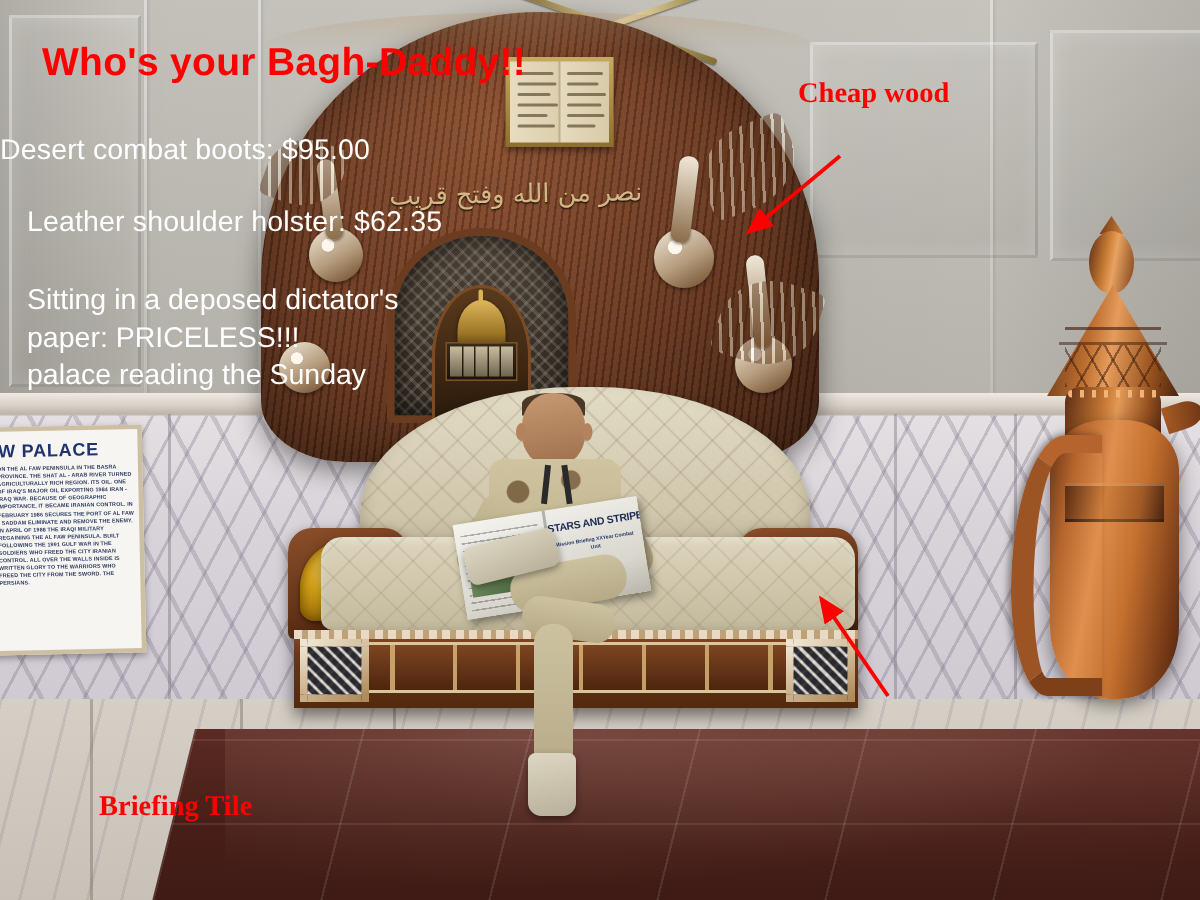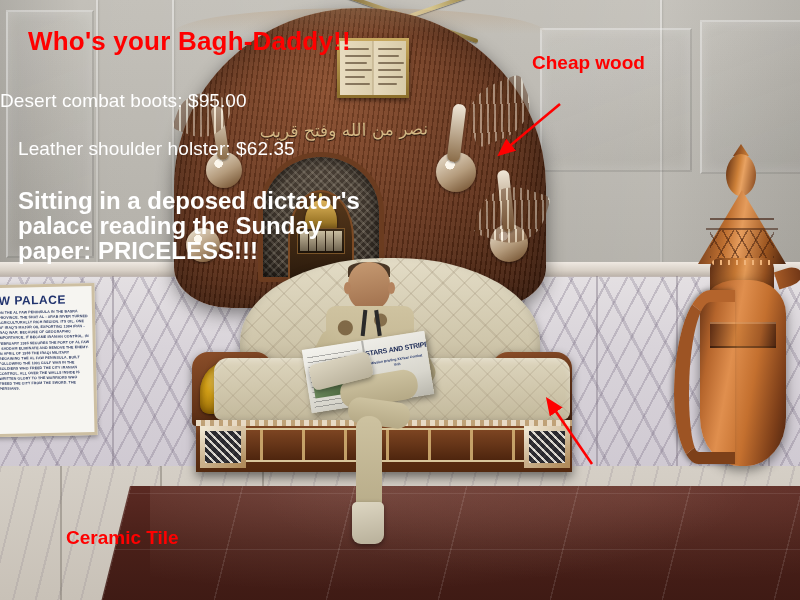--- a/index.html
+++ b/index.html
@@ -369,26 +369,26 @@
     color:#ff0000;font-size:26px;font-weight:bold;
     font-family:"Liberation Sans",sans-serif;
     white-space:nowrap;letter-spacing:.2px;
   }
   .white-line{
     position:absolute;color:#ffffff;font-size:19px;
     font-family:"Liberation Sans",sans-serif;white-space:nowrap;
     letter-spacing:.1px;
   }
   .white-block{
-    position:absolute;left:18px;top:188px;color:#ffffff;font-size:24px;
-    font-family:"Liberation Sans",sans-serif;line-height:25px;font-weight:bold;
+    position:absolute;left:18px;top:188px;color:#ffffff;font-size:19px;
+    font-family:"Liberation Sans",sans-serif;line-height:25px;
   }
   .anno-red{
     position:absolute;color:#ff0000;font-weight:bold;
-    font-family:Liberation Sans, sans-serif;white-space:nowrap;
+    font-family:Liberation Serif, serif;white-space:nowrap;
   }
   .arrow-svg{position:absolute;left:0;top:0;width:800px;height:600px;pointer-events:none;}
 </style>
 </head>
 <body>
 
 <div id="stage">
 
   <div class="wall"></div>
   <div class="wall-seam" style="left:96px"></div>
@@ -524,26 +524,26 @@
     <div class="d-handle"></div>
   </div>
 
   <div class="title-red">Who's your Bagh-Daddy!!</div>
 
   <div class="white-line" style="left:0;top:90px">Desert combat boots:  $95.00</div>
   <div class="white-line" style="left:18px;top:138px">Leather shoulder holster:  $62.35</div>
 
   <div class="white-block">
     <div>Sitting in a deposed dictator's</div>
+    <div>paper:  PRICELESS!!!</div>
     <div>palace reading the Sunday</div>
-    <div>paper:  PRICELESS!!!</div>
   </div>
 
   <div class="anno-red" style="left:532px;top:52px;font-size:19px">Cheap wood</div>
-  <div class="anno-red" style="left:66px;top:527px;font-size:19px">Ceramic Tile</div>
+  <div class="anno-red" style="left:66px;top:527px;font-size:19px">Briefing Tile</div>
 
   <svg class="arrow-svg" viewBox="0 0 800 600">
     <defs>
       <marker id="ah" markerWidth="7" markerHeight="7" refX="5.6" refY="3" orient="auto">
         <path d="M0,0 L7,3 L0,6 z" fill="#ff0000"></path>
       </marker>
     </defs>
     <line id="arrow-wood" stroke="#ff0000" stroke-width="2.6" marker-end="url(#ah)" x1="560" y1="104" x2="500" y2="154"></line>
     <line id="arrow-lion" stroke="#ff0000" stroke-width="2.6" marker-end="url(#ah)" x1="592" y1="464" x2="548" y2="400"></line>
   </svg>

